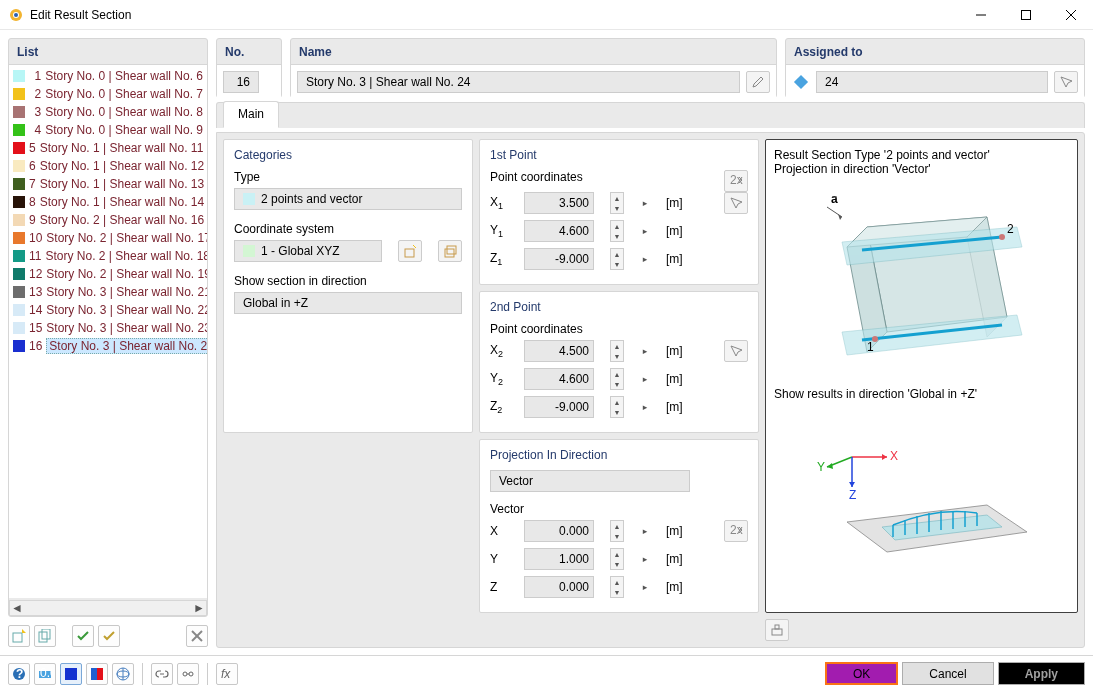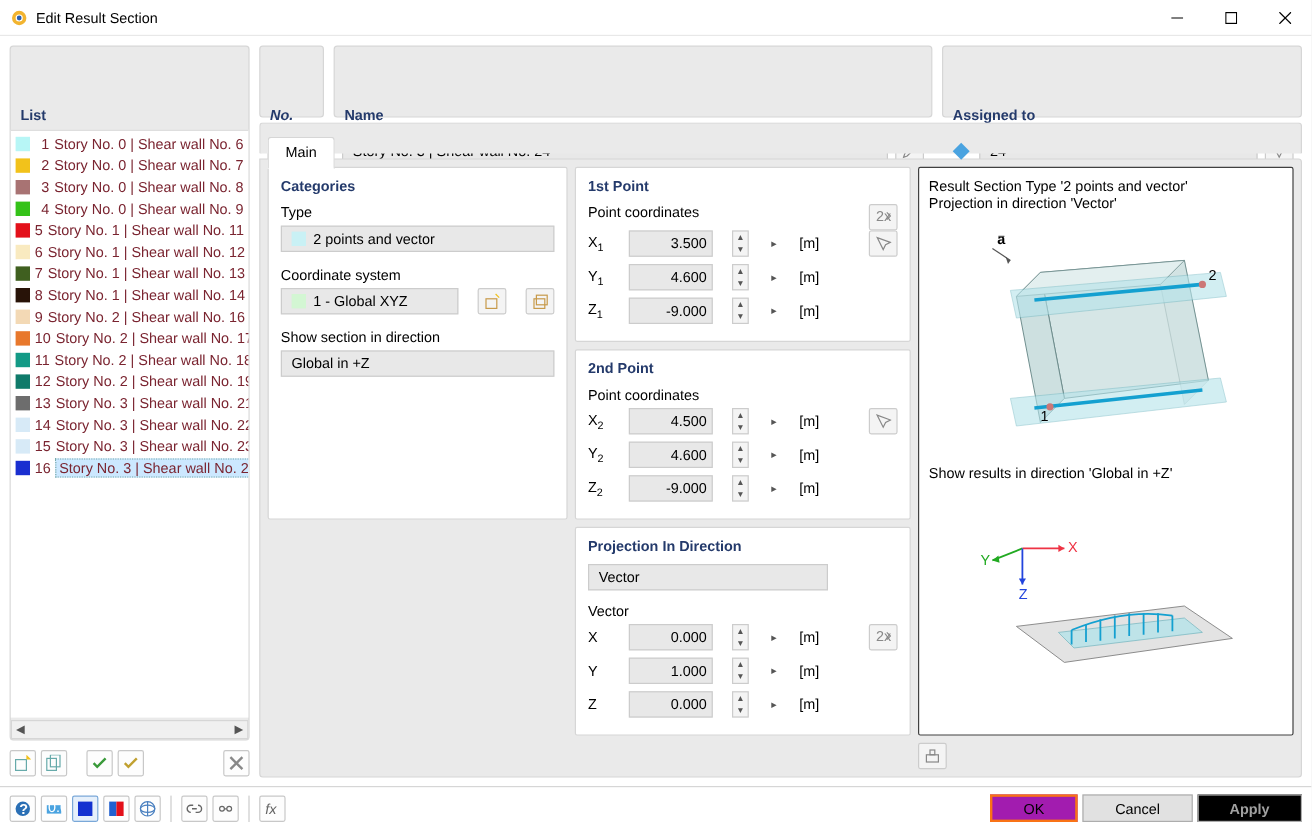--- a/index.html
+++ b/index.html
@@ -12,21 +12,21 @@
 .winbtn { width: 45px; height: 30px; display: flex; align-items: center; justify-content: center; }
 .winbtn svg { width: 10px; height: 10px; }
 
 
 .container { display: flex; height: 625px; padding: 8px; gap: 8px; }
 .leftcol { width: 200px; display: flex; flex-direction: column; gap: 6px; }
 .rightcol { flex: 1; display: flex; flex-direction: column; gap: 4px; }
 
 
 .panel { border: 1px solid #d6d6d6; border-radius: 3px; background: #eaeaea; }
-.panel-header { font-weight: 600; color: #243a6b; padding: 6px 8px 5px; margin-top: 44px; }
+.panel-header { font-weight: 600; color: #243a6b; padding: 6px 8px 5px; }
 
 
 .list-panel { flex: 1; display: flex; flex-direction: column; }
 .list-body { background: #fff; border-top: 1px solid #d6d6d6; flex: 1; overflow: hidden; padding: 2px 4px; }
 .list-item { display: flex; align-items: center; height: 18px; gap: 4px; cursor: default; }
 .list-item .swatch { width: 12px; height: 12px; flex-shrink: 0; }
 .list-item .idx { width: 16px; text-align: right; color: #7a2430; }
 .list-item .lbl { color: #7a2430; white-space: nowrap; }
 .list-item.selected { }
 .list-item.selected .lbl { background: #cce8ff; border: 1px dotted #7aa; padding: 0 2px; }
@@ -36,40 +36,40 @@
 .scroll-strip .thumb { flex: 1; }
 
 .left-tools { display: flex; align-items: center; gap: 4px; padding-top: 2px; }
 .tool-btn { width: 22px; height: 22px; border: 1px solid #c8c8c8; background: #fdfdfd; display: flex; align-items: center; justify-content: center; border-radius: 2px; }
 .tool-btn svg { width: 14px; height: 14px; }
 .tool-btn.active { background: #e6f0fb; border-color: #7aa8d8; }
 .spacer { flex: 1; }
 
 
 .toprow { display: flex; gap: 8px; height: 60px; }
-.panel.no-panel { width: 54px; font-style: italic; }
+.panel.no-panel { width: 66px; }
 .panel.name-panel { flex: 1; }
 .panel.assigned-panel { width: 300px; }
 .inline-body { background: #fff; border-top: 1px solid #d6d6d6; padding: 6px 6px; display: flex; align-items: center; gap: 6px; height: 34px; }
 .ro-field { background: #e8e8e8; border: 1px solid #ccc; height: 22px; padding: 0 8px; display: flex; align-items: center; }
 .no-field { width: 36px; justify-content: flex-end; }
 .name-field { flex: 1; }
 .icon-btn { width: 24px; height: 22px; border: 1px solid #ccc; background: #f4f4f4; display: flex; align-items: center; justify-content: center; border-radius: 2px; }
 .icon-btn svg { width: 14px; height: 14px; }
 .diamond { width: 10px; height: 10px; background: #4aa3e0; transform: rotate(45deg); margin: 0 4px; }
 
 
 .tabstrip { display: flex; align-items: flex-end; height: 26px; background: #eaeaea; border: 1px solid #d6d6d6; border-radius: 3px 3px 0 0; border-bottom: none; }
-.tab { padding: 5px 14px 6px; background: #fff; border: 1px solid #d6d6d6; border-bottom: 1px solid #fff; border-radius: 3px 3px 0 0; margin-left: 6px; position: relative; top: 13px; }
+.tab { padding: 5px 14px 6px; background: #fff; border: 1px solid #d6d6d6; border-bottom: 1px solid #fff; border-radius: 3px 3px 0 0; margin-left: 6px; position: relative; top: 0; }
 
 
 .content-area { border: 1px solid #d6d6d6; border-radius: 0 3px 3px 3px; background: #eaeaea; flex: 1; padding: 6px; display: grid; grid-template-columns: 250px 280px 1fr; grid-template-rows: auto auto auto auto; gap: 6px 6px; }
 
 .section { background: #fff; border: 1px solid #d6d6d6; border-radius: 2px; padding: 8px 10px; }
-.section h4 { font-weight: 700; color: #243a6b; margin-bottom: 8px; }
+.section h4 { font-weight: 400; color: #243a6b; margin-bottom: 8px; }
 
 .field-label { color: #000; margin-bottom: 4px; }
 .combo { background: #e8e8e8; border: 1px solid #ccc; height: 22px; display: flex; align-items: center; padding: 0 8px; }
 .combo .sq { width: 12px; height: 12px; margin-right: 6px; background: #c9f1f5; }
 
 .coord-row { display: flex; align-items: center; gap: 16px; margin-bottom: 6px; }
 .coord-row .axlbl { width: 18px; }
 .coord-row sub { font-size: 9px; }
 .num-input { width: 70px; height: 22px; border: 1px solid #ccc; background: #e8e8e8; text-align: right; padding: 0 4px; }
 .spin { width: 14px; height: 22px; display: flex; flex-direction: column; border: 1px solid #ccc; background: #f4f4f4; }

